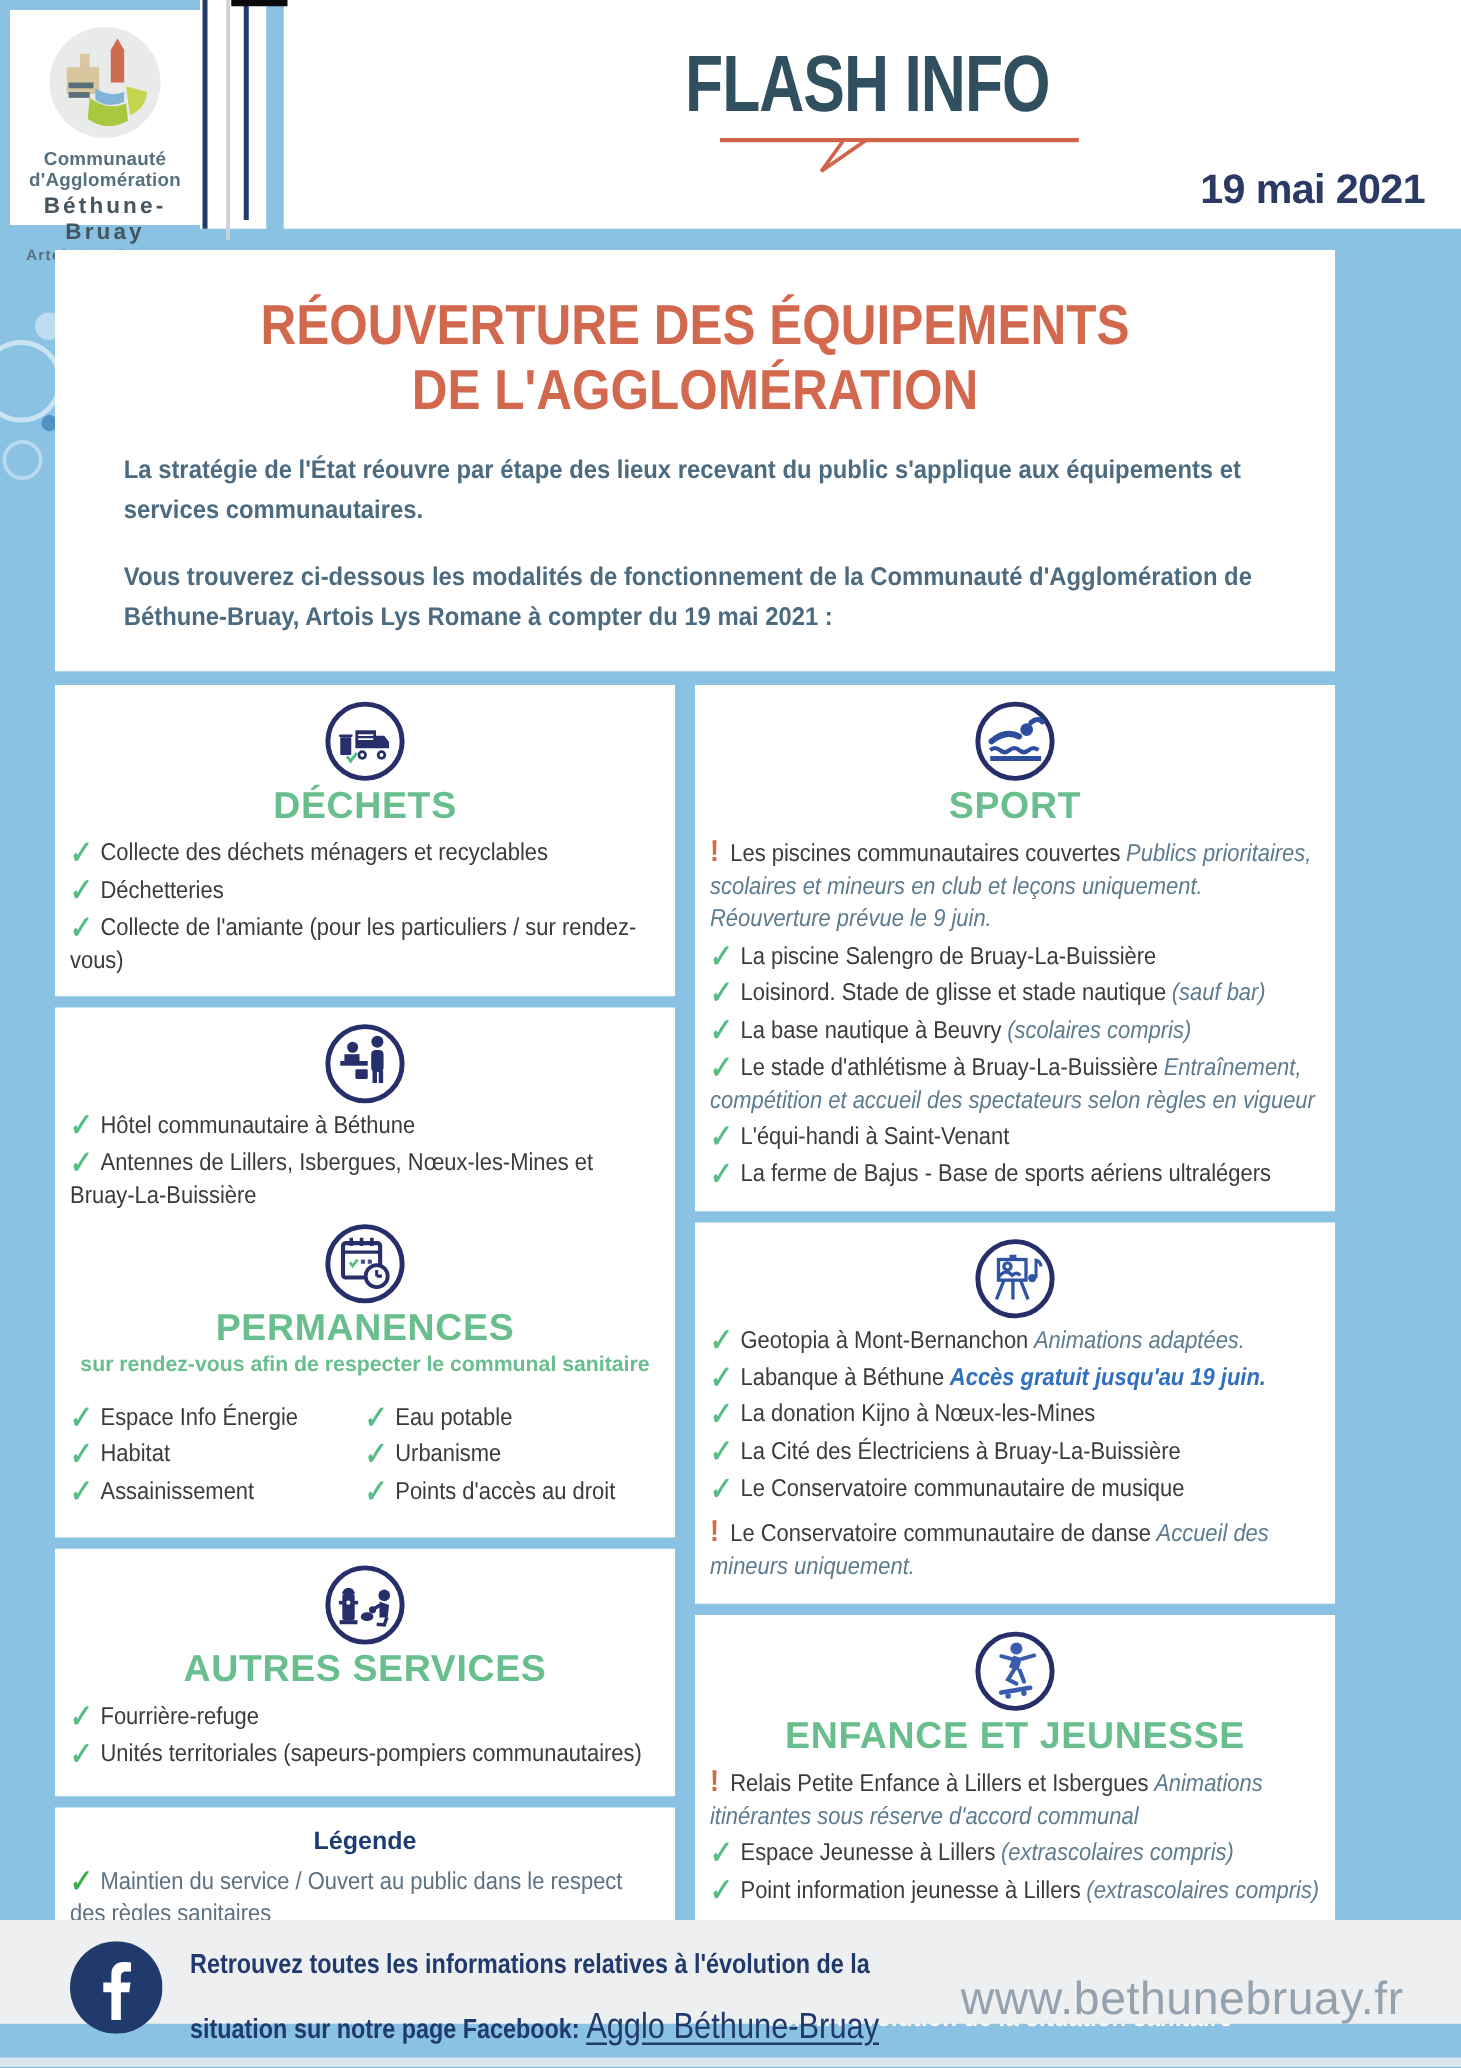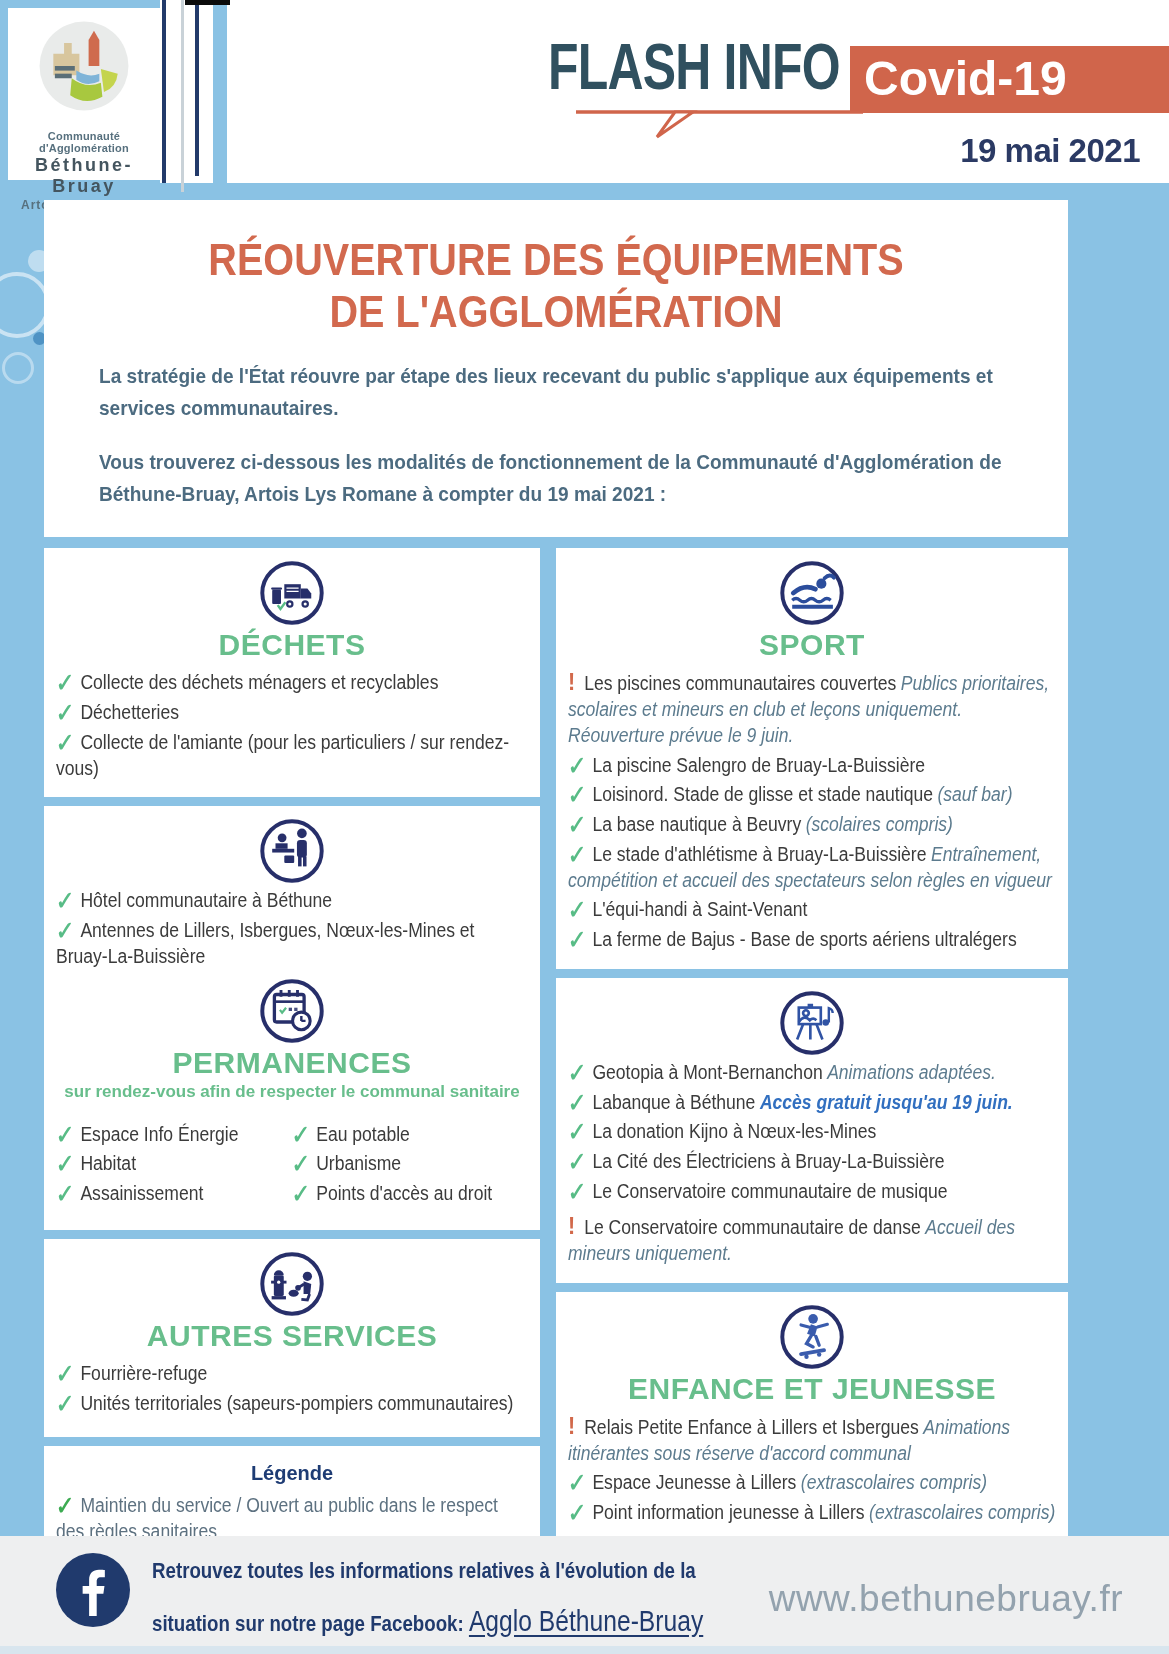--- a/index.html
+++ b/index.html
@@ -2,21 +2,21 @@
 <html><head>
 <meta charset="utf-8">
 <style>
   html,body{margin:0;padding:0;background:#6fa8cc;}
   .page{position:relative;width:1169px;height:1654px;background:#8AC2E4;overflow:hidden;
         font-family:"Liberation Sans",sans-serif;margin:0 auto;}
   
   .band{position:absolute;left:227px;top:0;width:942px;height:183px;background:#fff;}
   .logo-card{position:absolute;left:8px;top:8px;width:152px;height:172px;background:#fff;text-align:center;}
   .logo-card svg{margin-top:12px;}
-  .org1{font-size:11px;font-weight:700;color:#57707E;margin-top:14px;letter-spacing:.2px;}
+  .org1{font-size:15px;font-weight:700;color:#57707E;margin-top:2px;letter-spacing:.2px;}
   .org2{font-size:18px;font-weight:700;color:#44555F;letter-spacing:2.5px;margin-top:1px;}
   .org3{font-size:12px;font-weight:700;color:#57707E;letter-spacing:1px;margin-top:1px;}
   .stripe-bg{position:absolute;left:160px;top:0;width:53px;height:183px;background:#fff;}
   .st{position:absolute;top:0;}
   .s1{left:162px;width:4px;height:183px;background:#223A6A;}
   .s2{left:181px;width:3px;height:192px;background:#C9D2D8;}
   .s3{left:195px;width:4px;height:176px;background:#223A6A;}
   .top-tick{position:absolute;left:185px;top:0;width:45px;height:5px;background:#0B0B0B;}
   .flash-title{position:absolute;left:548px;top:30px;font-size:64px;font-weight:700;color:#30505F;
                transform:scaleX(.78);transform-origin:left top;letter-spacing:-1px;white-space:nowrap;}
@@ -58,21 +58,21 @@
   .wk{color:#D2694B;font-weight:800;font-size:24px;margin-right:10px;line-height:1;}
   .note{color:#5C7B8E;font-style:italic;margin-left:5px;}
   .note-blue{color:#316FC0;font-weight:700;}
   .perm-cols{display:flex;margin-top:16px;}
   .perm-col{width:50%;}
   .legend-title{text-align:center;color:#1E3C74;font-size:20px;font-weight:700;margin:6px 0 8px;}
   .legend-item{font-size:19.5px;color:#5D7180;line-height:1.32;margin-top:6px;}
   .closing{margin-top:16px;color:#fff;font-weight:700;font-size:22.5px;line-height:1.4;
            width:567px;transform:scaleX(.86);transform-origin:0 0;text-align:center;}
   
-  .footer{position:absolute;left:0;top:1536px;width:1169px;height:110px;background:#EEEFF0;}
+  .footer{position:absolute;left:0;top:1536px;width:1169px;height:83px;background:#EEEFF0;}
   .fb-circle{position:absolute;left:56px;top:17px;width:74px;height:74px;border-radius:50%;cursor:pointer;}
   .fb-text{position:absolute;left:152px;top:14px;color:#203A6D;font-weight:700;font-size:22px;line-height:1.95;
            width:700px;transform:scaleX(.85);transform-origin:0 0;white-space:nowrap;}
   .fb-link{font-size:29px;font-weight:400;color:#203A6D;text-decoration:underline;text-underline-offset:4px;cursor:pointer;}
   .site{position:absolute;right:46px;top:42px;font-size:37px;color:#93A2AE;letter-spacing:.5px;cursor:pointer;}
 </style>
 </head>
 <body>
 
 <div class="page">
@@ -102,21 +102,20 @@
         <path d="M25,33 q8,5 15,2 l0,5 q-8,4 -15,-1 z" fill="#7FB4D8"></path>
         <path d="M41,32 l11,3 q-1,9 -9,12 z" fill="#C4D44D"></path>
       </g>
     </svg>
     <div class="org1">Communauté d'Agglomération</div>
     <div class="org2">Béthune-Bruay</div>
     <div class="org3">Artois Lys Romane</div>
   </div>
 
   <div class="flash-title">FLASH INFO</div>
-  <div class="covid">Covid-19</div>
   <svg class="tail" width="290" height="32">
     <path d="M1,2 H288" stroke="#D0654B" stroke-width="3.4" fill="none"></path>
     <path d="M100,2 L82,27 L118,2 z" fill="#fff" stroke="#D0654B" stroke-width="3"></path>
   </svg>
   <div class="date">19 mai 2021</div>
 
   <div class="mol mol1"></div>
   <div class="mol mol2"></div>
   <div class="mol mol3"></div>
   <div class="mol mol4"></div>

